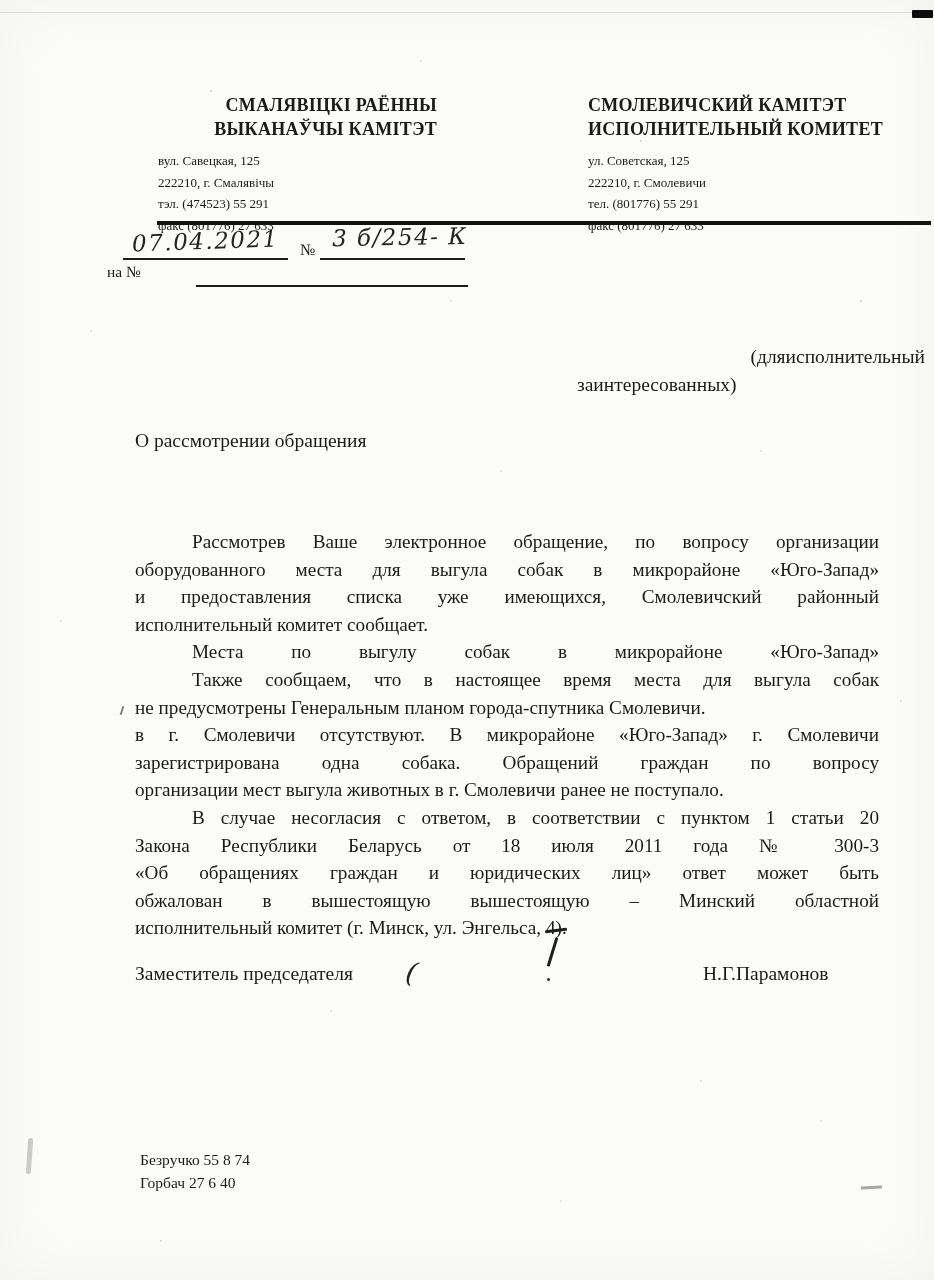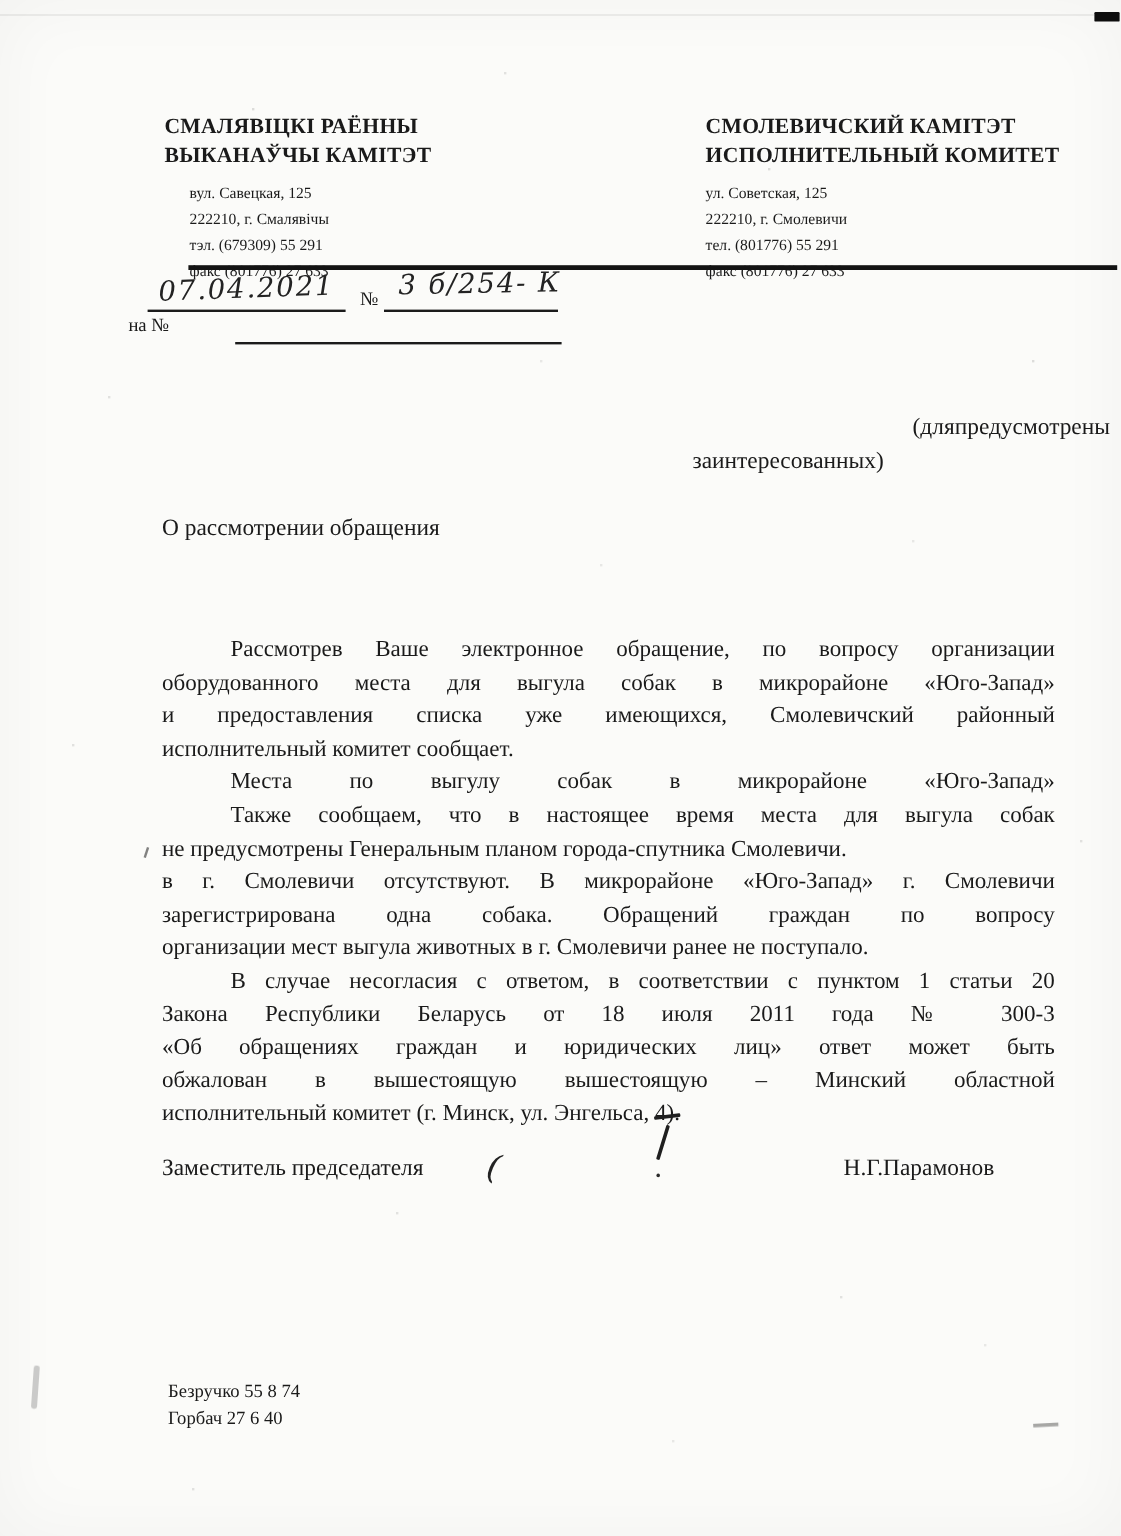--- a/index.html
+++ b/index.html
@@ -17,21 +17,21 @@
   .br-dash{position:absolute;left:861px;top:1186px;width:21px;height:3px;background:rgba(40,40,40,0.40);transform:rotate(-3deg);filter:blur(0.4px);}
   .margin-tick{position:absolute;left:121px;top:706px;width:2px;height:9px;background:rgba(30,30,30,0.55);transform:rotate(18deg);}
   .speckles{position:absolute;left:0;top:0;width:2px;height:2px;background:transparent;
     box-shadow:210px 90px 0 rgba(0,0,0,.12), 420px 60px 0 rgba(0,0,0,.10), 640px 140px 0 rgba(0,0,0,.12),
     90px 330px 0 rgba(0,0,0,.10), 860px 300px 0 rgba(0,0,0,.12), 500px 470px 0 rgba(0,0,0,.08),
     60px 620px 0 rgba(0,0,0,.10), 900px 700px 0 rgba(0,0,0,.10), 330px 1010px 0 rgba(0,0,0,.10),
     700px 1080px 0 rgba(0,0,0,.10), 160px 1240px 0 rgba(0,0,0,.10), 560px 1200px 0 rgba(0,0,0,.08),
     820px 1120px 0 rgba(0,0,0,.08), 450px 300px 0 rgba(0,0,0,.08), 760px 450px 0 rgba(0,0,0,.08);}
   
   .hdr-title{position:absolute;top:93px;font-weight:bold;font-size:18px;line-height:24px;letter-spacing:0.3px;}
-  .hdr-title.left{left:137px;width:300px;text-align:left;}
+  .hdr-title.left{left:137px;width:300px;text-align:right;}
   .hdr-title.right{left:588px;width:330px;text-align:left;}
   .hdr-addr{position:absolute;top:150px;font-size:13px;line-height:21.5px;}
   .hdr-addr.left{left:158px;}
   .hdr-addr.right{left:588px;}
   .rule{position:absolute;left:157px;top:221px;width:774px;height:3.5px;background:#131313;}
   
   .hand{font-style:italic;font-family:"DejaVu Serif",serif;color:#232323;letter-spacing:1.5px;}
   .hw-date{position:absolute;left:132px;top:228px;font-size:23px;transform:rotate(-2deg);}
   .hw-num{position:absolute;left:332px;top:224px;font-size:23px;transform:rotate(-1deg);}
   .num-label{position:absolute;left:300px;top:241px;font-size:16px;}
@@ -72,21 +72,21 @@
   <div class="margin-tick"></div>
   <div class="speckles"></div>
 
   <div class="hdr-title left">
     <div>СМАЛЯВІЦКІ РАЁННЫ</div>
     <div>ВЫКАНАЎЧЫ КАМІТЭТ</div>
   </div>
   <div class="hdr-addr left">
     <div>вул. Савецкая, 125</div>
     <div>222210, г. Смалявічы</div>
-    <div>тэл. (679309) 55 291</div>
+    <div>тэл. (474523) 55 291</div>
     <div>факс (801776) 27 633</div>
   </div>
 
   <div class="hdr-title right">
     <div>СМОЛЕВИЧСКИЙ КАМІТЭТ</div>
     <div>ИСПОЛНИТЕЛЬНЫЙ КОМИТЕТ</div>
   </div>
   <div class="hdr-addr right">
     <div>ул. Советская, 125</div>
     <div>222210, г. Смолевичи</div>
@@ -100,21 +100,21 @@
   <div class="u-line u-date"></div>
   <div class="num-label">№</div>
   <div class="hand hw-num">3 б/254- К</div>
   <div class="u-line u-num"></div>
   <div class="na-label">на №</div>
   <div class="u-line u-reply"></div>
 
   <div class="note">
     <div class="row">
       <span>(для</span>
-      <span>предусмотрены</span>
+      <span>исполнительный</span>
     </div>
     <div>заинтересованных)</div>
   </div>
 
   <div class="subject">О рассмотрении обращения</div>
 
   <div class="body-text">
     <div class="line first">Рассмотрев Ваше электронное обращение, по вопросу организации</div>
     <div class="line">оборудованного места для выгула собак в микрорайоне «Юго-Запад»</div>
     <div class="line">и предоставления списка уже имеющихся, Смолевичский районный</div>

